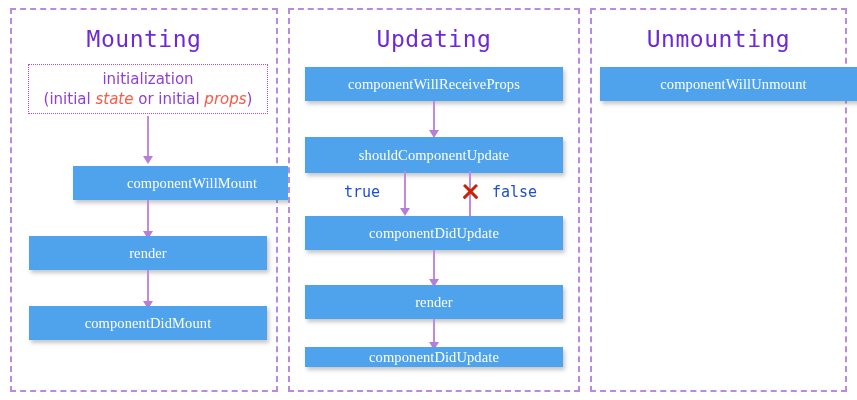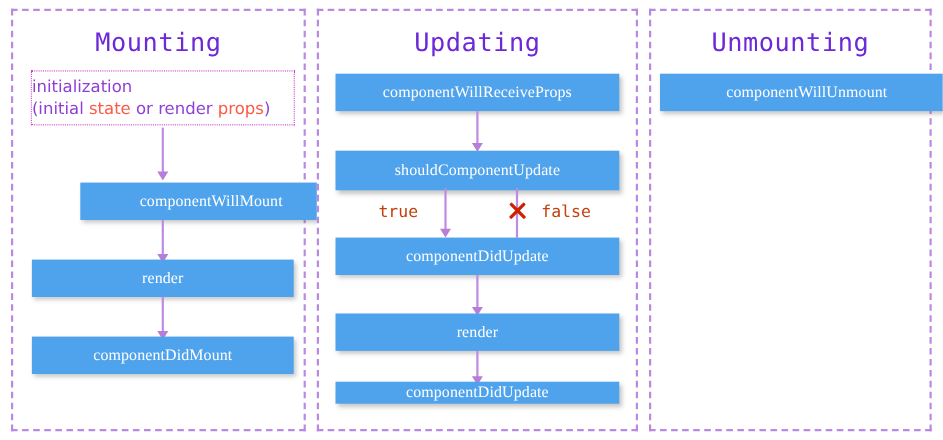--- a/index.html
+++ b/index.html
@@ -55,50 +55,51 @@
     white-space: nowrap;
   }
 
   
   .init-box {
     position: absolute;
     border: 1.5px dotted #cc44cc;
     box-sizing: border-box;
     display: flex;
     flex-direction: column;
+    align-items: center;
     justify-content: center;
     font-family: "DejaVu Sans", "Liberation Sans", sans-serif;
     font-size: 15px;
     line-height: 1.35;
     background: #ffffff;
   }
   .init-line { white-space: nowrap; }
   .tok-purple { color: #8f3fd6; }
-  .tok-red    { color: #fa5a46; }
+  .tok-red    { color: #fa5a46; font-style: italic; }
 
   
   .conn {
     position: absolute;
     background: #c08ae0;
     width: 2px;
   }
   .arrowhead {
     position: absolute;
     width: 0; height: 0;
     border-left: 5px solid transparent;
     border-right: 5px solid transparent;
     border-top: 8px solid #b87dd8;
   }
 
   
   .branch-label {
     position: absolute;
     font-family: "DejaVu Sans Mono", "Liberation Mono", monospace;
     font-size: 15px;
-    color: #c2410c;
+    color: #1d4ed8;
     white-space: nowrap;
   }
 
   
   .x-mark {
     position: absolute;
     width: 20px;
     height: 20px;
   }
   .x-mark span {
@@ -118,21 +119,21 @@
 
 <div class="panel" id="panel-mounting">
   <div class="panel-title">Mounting</div>
 </div>
 
 <div class="init-box" style="left:28px; top:64px; width:240px; height:50px;">
   <div class="init-line">
     <span class="tok-purple">initialization</span>
   </div>
   <div class="init-line">
-    <span class="tok-purple">(initial </span><span class="tok-red">state</span><span class="tok-purple"> or render </span><span class="tok-red">props</span><span class="tok-purple">)</span>
+    <span class="tok-purple">(initial </span><span class="tok-red">state</span><span class="tok-purple"> or initial </span><span class="tok-red">props</span><span class="tok-purple">)</span>
   </div>
 </div>
 
 <div class="conn" style="left:147px; top:116px; height:42px;"></div>
 <div class="arrowhead" style="left:143px; top:156px;"></div>
 
 <div class="node" style="left:29px; top:166px; width:238px; height:34px;margin-left:44px;">componentWillMount</div>
 
 <div class="conn" style="left:147px; top:200px; height:34px;"></div>
 <div class="arrowhead" style="left:143px; top:231px;"></div>

